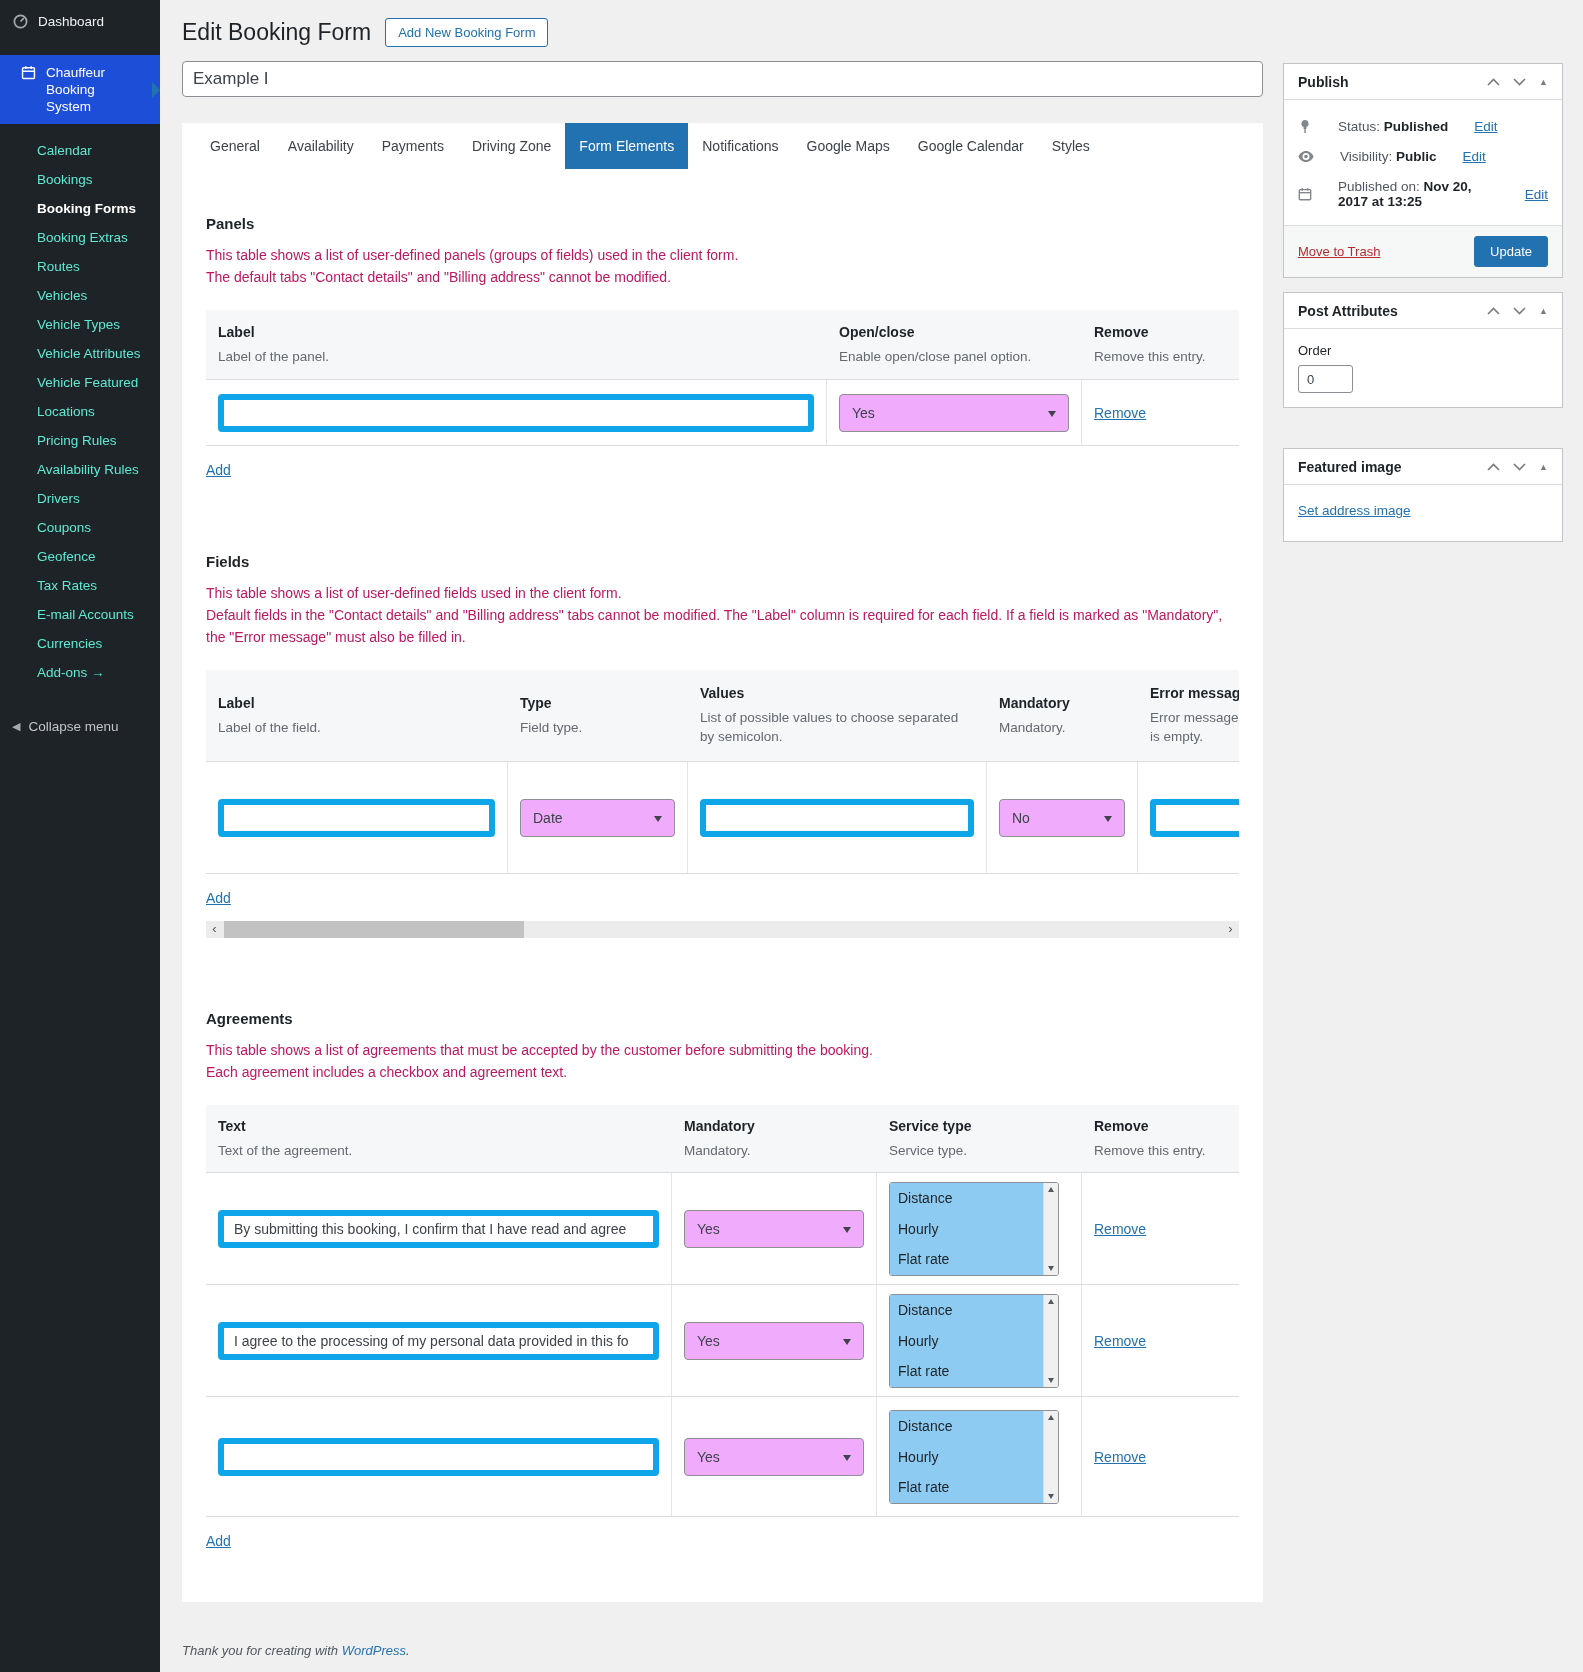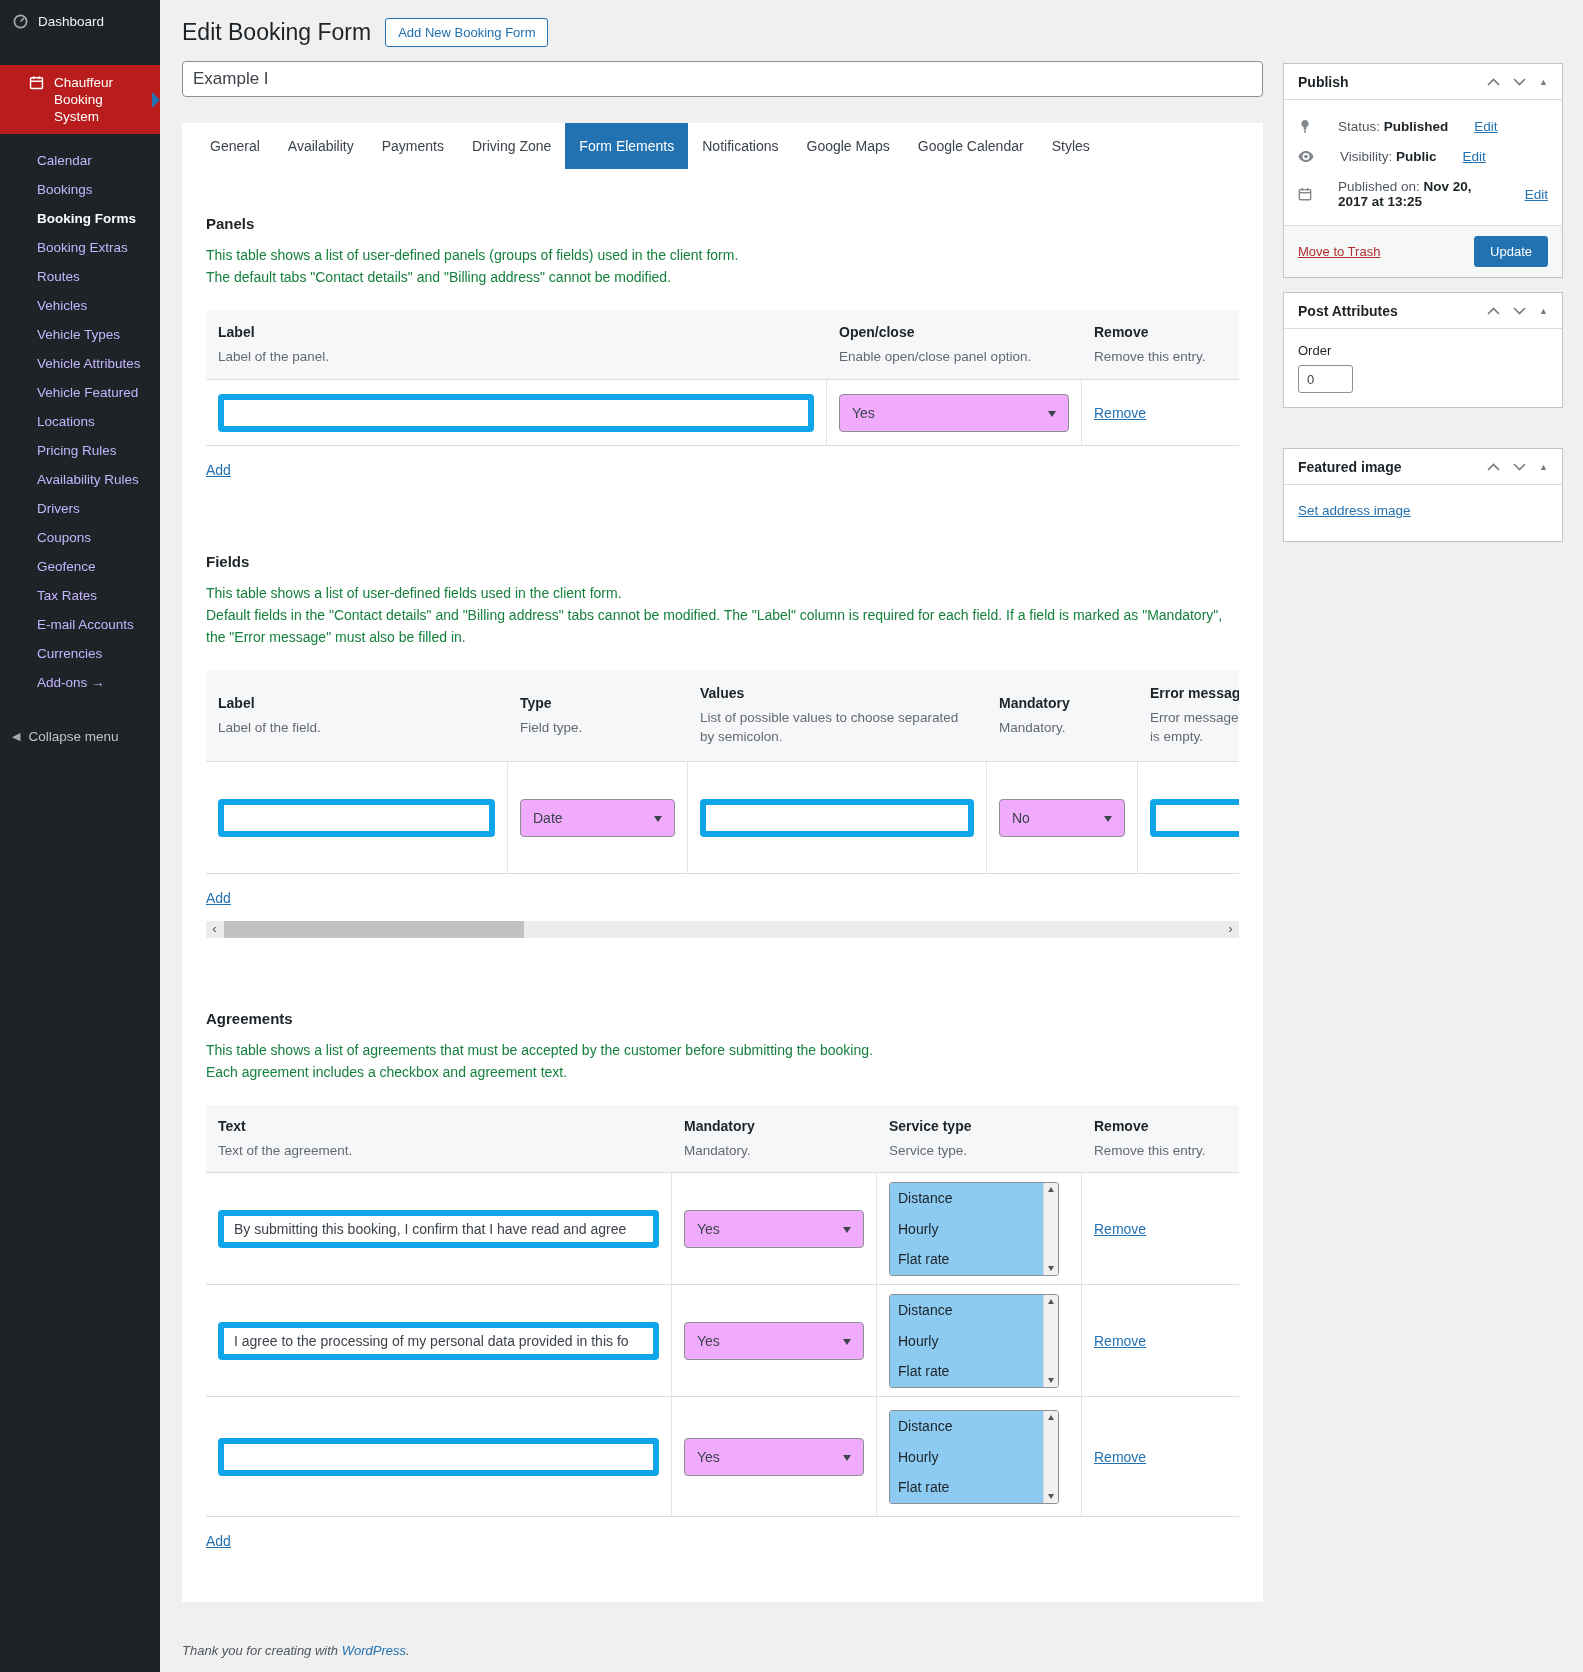--- a/index.html
+++ b/index.html
@@ -4,43 +4,43 @@
 <style>
   * { margin:0; padding:0; box-sizing:border-box; }
   html,body { background:#f0f0f1; }
   .page {
     position:relative; width:1583px; height:1672px; background:#f0f0f1;
     font-family:"Liberation Sans", sans-serif; color:#3c434a; overflow:hidden;
   }
   
   .adminmenu { position:absolute; left:0; top:0; width:160px; height:1672px; background:#1d2327; color:#c3c4c7; font-size:13.5px; z-index:5; }
   .mi-dash { display:flex; align-items:center; gap:9px; padding:13px 12px; color:#f0f0f1; cursor:pointer; }
-  .mi-plugin { position:relative; display:flex; align-items:flex-start; gap:9px; padding:9px 28px; margin-top:22px; background:#b91c1c; color:#fff; cursor:pointer; line-height:17px; font-weight:400; }
+  .mi-plugin { position:relative; display:flex; align-items:flex-start; gap:9px; padding:9px 20px; margin-top:12px; background:#1d4ed8; color:#fff; cursor:pointer; line-height:17px; font-weight:400; }
   .mi-plugin .pointer { position:absolute; right:-8px; top:50%; margin-top:-8px; width:0; height:0; border:8px solid transparent; border-left-color:#2271b1; }
   .submenu { list-style:none; padding:12px 0 6px; }
-  .submenu li { padding:7px 12px 7px 37px; cursor:pointer; color:#c4b5fd; }
+  .submenu li { padding:7px 12px 7px 37px; cursor:pointer; color:#5eead4; }
   .submenu li.current { color:#fff; font-weight:700; }
   .collapse-btn { display:flex; align-items:center; gap:8px; padding:10px 12px; margin-top:16px; cursor:pointer; color:#c3c4c7; }
   .collapse-icon { font-size:11px; color:#a7aaad; }
   
   .main { position:absolute; left:182px; top:0; width:1081px; }
   .title-row { display:flex; align-items:center; gap:14px; margin-top:18px; }
   .page-title { font-size:23px; font-weight:400; color:#1d2327; }
   .add-new-btn { background:#fff; border:1px solid #2271b1; color:#2271b1; border-radius:3px; padding:6px 12px; font-size:13px; font-family:inherit; cursor:pointer; }
   .post-title-input { margin-top:14px; width:100%; height:36px; border:1px solid #8c8f94; border-radius:4px; padding:0 10px; font-size:17px; color:#3c434a; background:#fff; font-family:inherit; }
   .content-box { margin-top:26px; background:#fff; min-height:1464px; padding-bottom:52px; }
   .tabs { display:flex; align-items:stretch; height:46px; padding-left:14px; font-size:14px; color:#3c434a; }
   .tab { display:flex; align-items:center; padding:0 14px; cursor:pointer; white-space:nowrap; }
   .tab.active { background:#2271b1; color:#fff; }
   .section { margin:0 24px; }
   .sec-panels { padding-top:46px; }
   .sec-fields { padding-top:74px; }
   .sec-agreements { padding-top:72px; }
   .sec-title { font-size:15px; font-weight:700; color:#1d2327; margin-bottom:12px; }
-  .sec-desc { font-size:14px; color:#15803d; line-height:22px; }
+  .sec-desc { font-size:14px; color:#be185d; line-height:22px; }
   
   .tbl { margin-top:22px; font-size:14px; }
   .thead { background:#f6f7f8; display:grid; align-items:center; border-bottom:1px solid #dcdcde; }
   .th { padding:12px; }
   .th-title { font-size:14px; font-weight:700; color:#1d2327; margin-bottom:7px; }
   .th-desc { font-size:13.5px; color:#646970; line-height:19px; }
   .trow { display:grid; align-items:center; border-bottom:1px solid #dcdcde; }
   .td { padding:0 12px; display:flex; align-items:center; height:100%; }
   .td-div { border-right:1px solid #e3e5e8; }
   .txt { height:38px; width:100%; border:6px solid #0ea5e9; border-radius:4px; padding:0 10px; font-size:14px; color:#3c434a; background:#fff; font-family:inherit; }

